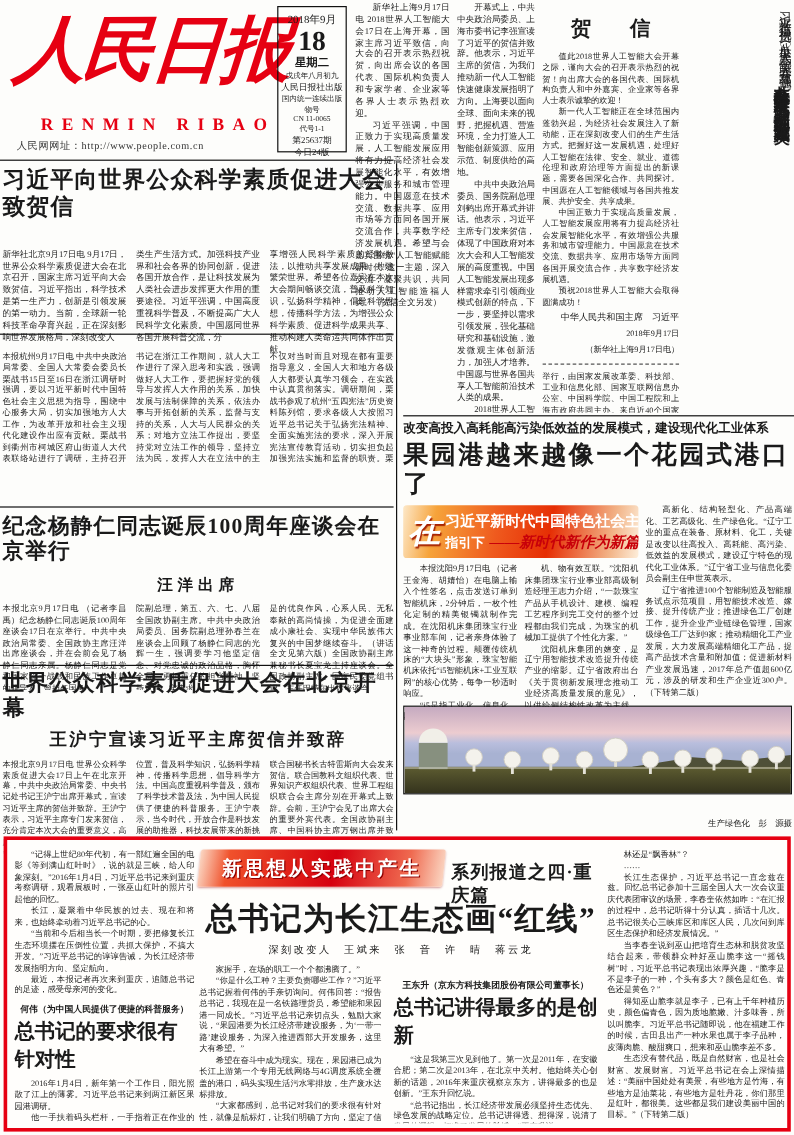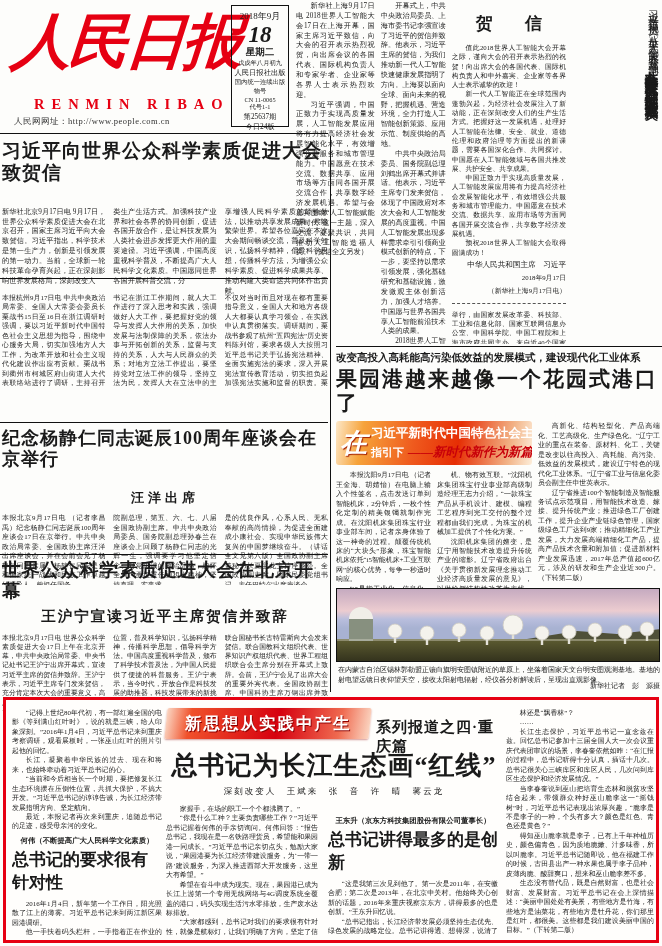--- a/index.html
+++ b/index.html
@@ -12,21 +12,21 @@
   .abs { position:absolute; }
   
   .masthead-title { font-size:60px; font-weight:bold; font-style:italic;
     color:#e60012; letter-spacing:-3px; line-height:1; white-space:nowrap;
     transform:skewX(-4deg); }
   .romanized { color:#e60012; font-weight:bold; font-size:14.5px; letter-spacing:7px; }
   .site-line { font-size:8.5px; color:#333; letter-spacing:.5px; }
   .date-box { border:1.5px solid #111; text-align:center; padding:4px 2px;
     display:flex; flex-direction:column; justify-content:space-between; }
   .date-box .ym { font-size:9px; }
-  .date-box .day { font-size:23px; font-weight:bold; line-height:1;font-style:italic; }
+  .date-box .day { font-size:23px; font-weight:bold; line-height:1; }
   .date-box .wd { font-size:9.5px; font-weight:bold; }
   .date-box .sm { font-size:6.3px; color:#222; }
   .date-box .md { font-size:7.3px; }
   
   .rule-h { border-top:1.6px solid #111; }
   .rule-v { border-left:1.2px solid #111; }
   .headline { font-weight:bold; letter-spacing:1px; line-height:1.15; }
   .subtitle { font-weight:bold; text-align:center; }
   .cols { display:flex; gap:8px; overflow:hidden; }
   .col { flex:1; overflow:hidden; }
@@ -135,21 +135,21 @@
     <div class="cols" style="margin-top:7px; height:93px;">
       <div class="col body-txt" style="font-size:6.9px;">本报杭州9月17日电 中共中央政治局常委、全国人大常委会委员长栗战书15日至16日在浙江调研时强调，要以习近平新时代中国特色社会主义思想为指导，围绕中心服务大局，切实加强地方人大工作，为改革开放和社会主义现代化建设作出应有贡献。栗战书到衢州市柯城区府山街道人大代表联络站进行了调研，主持召开基层人大代表座谈会，听取人大负责同志并召开工作座谈会。他指出，习近平总</div>
       <div class="col body-txt" style="font-size:6.9px;">书记在浙江工作期间，就人大工作进行了深入思考和实践，强调做好人大工作，要把握好党的领导与发挥人大作用的关系，加快发展与法制保障的关系，依法办事与开拓创新的关系，监督与支持的关系，人大与人民群众的关系；对地方立法工作提出，要坚持党对立法工作的领导，坚持立法为民，发挥人大在立法中的主导作用，坚持法制统一，坚持立法与改革发展相适应，不断提高立法质量。这些重要论述和要求</div>
       <div class="col body-txt" style="font-size:6.9px;">不仅对当时而且对现在都有重要指导意义，全国人大和地方各级人大都要认真学习领会，在实践中认真贯彻落实。调研期间，栗战书参观了杭州“五四宪法”历史资料陈列馆，要求各级人大按照习近平总书记关于弘扬宪法精神、全面实施宪法的要求，深入开展宪法宣传教育活动，切实担负起加强宪法实施和监督的职责。栗战书还考察了衢州市行政服务中心、杭州市“梦想小镇”等特色小镇。</div>
     </div>
   </div>
   <div class="abs rule-h" style="left:0; top:422px; width:328px;"></div>
 
   <div class="abs" style="left:2px; top:428px; width:326px;">
     <div class="headline" style="font-size:18px;">纪念杨静仁同志诞辰100周年座谈会在京举行</div>
-    <div class="subtitle" style="font-size:13px; letter-spacing:4px; margin-top:20px;font-family:Liberation Mono, monospace;">汪洋出席</div>
+    <div class="subtitle" style="font-size:13px; letter-spacing:4px; margin-top:10px;font-family:Liberation Mono, monospace;">汪洋出席</div>
     <div class="cols" style="margin-top:6px; height:72px;">
       <div class="col body-txt" style="font-size:6.9px;">本报北京9月17日电 （记者李昌禹）纪念杨静仁同志诞辰100周年座谈会17日在京举行。中共中央政治局常委、全国政协主席汪洋出席座谈会，并在会前会见了杨静仁同志亲属。杨静仁同志是党和国家统一战线和民族工作卓越的领导人，曾担任国务</div>
       <div class="col body-txt" style="font-size:6.9px;">院副总理，第五、六、七、八届全国政协副主席。中共中央政治局委员、国务院副总理孙春兰在座谈会上回顾了杨静仁同志的光辉一生，强调要学习他坚定信念、对党忠诚的政治品格，胸怀全局、勇担重任的担当精神，坚持真理、实事求</div>
       <div class="col body-txt" style="font-size:6.9px;">是的优良作风，心系人民、无私奉献的高尚情操，为促进全面建成小康社会、实现中华民族伟大复兴的中国梦继续奋斗。（讲话全文见第六版）全国政协副主席兼秘书长夏宝龙主持座谈会。全国政协副主席、国家民委党组书记、主任巴特尔出席座谈会。</div>
     </div>
   </div>
   <div class="abs rule-h" style="left:0; top:554px; width:328px;"></div>
 
   <div class="abs" style="left:2px; top:560px; width:326px;">
     <div class="headline" style="font-size:18.5px;">世界公众科学素质促进大会在北京开幕</div>
@@ -223,42 +223,41 @@
         <use href="#dish" x="150" y="44"></use>
       <use href="#dish" x="176" y="38" transform="translate(0,0)"></use>
         <use href="#dish" x="205" y="44"></use>
       <use href="#dish" x="232" y="43"></use>
         <use href="#dish" x="258" y="41"></use>
       <use href="#dish" x="288" y="43"></use>
         <use href="#dish" x="310" y="40"></use>
       <circle cx="176" cy="36" r="10" fill="#f6f4ee" stroke="#cfccc2" stroke-width="0.8"></circle>
     </svg>
   </div>
-  <div class="abs caption" style="left:338px; top:666px; width:322px;">在内蒙古自治区锡林郭勒盟正镶白旗明安图镇附近的草原上，坐落着国家天文台明安图观测基地。基地的射电望远镜日夜仰望天空，接收太阳射电辐射，经仪器分析解读后，呈现出直观影像。</div>
-  <div class="abs credit" style="left:500px; top:681px; width:160px;">新华社记者　彭　源摄</div>
+  <div class="abs credit" style="left:500px; top:681px; width:160px;">生产绿色化　彭　源摄</div>
 
   <div class="abs feature" style="left:3px; top:697px; width:656px; height:246px;">
 
     <div class="abs" style="left:160px; top:6px; width:336px; height:96px;">
       <div class="ribbon abs" style="left:0; top:2px; width:204px;">
         <span>新思想从实践中产生</span>
       </div>
       <div class="series abs" style="left:210px; top:12px; width:128px;">系列报道之四·重庆篇</div>
       <div class="feat-headline abs" style="left:0; top:42px; width:336px;">总书记为长江生态画“红线”</div>
       <div class="byline abs" style="left:0; top:80px; width:336px;">深刻改变人　王斌来　张　音　许　晴　蒋云龙</div>
     </div>
 
     <div class="abs body-txt" style="left:6px; top:8px; width:150px; height:228px; font-size:6.9px; overflow:hidden;">
       <div>
           <p>“记得上世纪80年代初，有一部红遍全国的电影《等到满山红叶时》，说的就是三峡，给人印象深刻。”2016年1月4日，习近平总书记来到重庆考察调研，观看展板时，一张巫山红叶的照片引起他的回忆。</p>
           <p>长江，凝聚着中华民族的过去、现在和将来，也始终牵动着习近平总书记的心。</p>
           <p>“当前和今后相当长一个时期，要把修复长江生态环境摆在压倒性位置，共抓大保护，不搞大开发。”习近平总书记的谆谆告诫，为长江经济带发展指明方向、坚定航向。</p>
           <p>最近，本报记者再次来到重庆，追随总书记的足迹，感受母亲河的变化。</p>
         </div>
-      <div class="feat-author">何伟（不断提高广大人民科学文化素质）</div>
+      <div class="feat-author">何伟（为中国人民提供了便捷的科普服务）</div>
       <div class="feat-subhead">总书记的要求很有针对性</div>
       <div>
           <p>2016年1月4日，新年第一个工作日，阳光照散了江上的薄雾。习近平总书记来到两江新区果园港调研。</p>
           <p>他一手扶着码头栏杆，一手指着正在作业的船只问情况，“一艘船能装多少标箱？”“船从重庆出发到上海需要多少天？”“去年港口的吞吐量是多少？”看着繁忙的港口，习近平总书记叮嘱，要用改革创新的办法抓长江生态保护，真正使黄金水道产生黄金效益。</p>
         </div>
     </div>
 
     <div class="abs body-txt" style="left:160px; top:104px; width:152px; height:132px; font-size:6.9px; overflow:hidden;">
         <p>家握手，在场的职工一个个都沸腾了。”</p>
         <p>“你是什么工种？主要负责哪些工作？”习近平总书记握着何伟的手亲切询问。何伟回答：“报告总书记，我现在是一名铁路理货员，希望能和果园港一同成长。”习近平总书记亲切点头，勉励大家说，“果园港要为长江经济带建设服务，为‘一带一路’建设服务，为深入推进西部大开发服务，这里大有希望。”</p>

